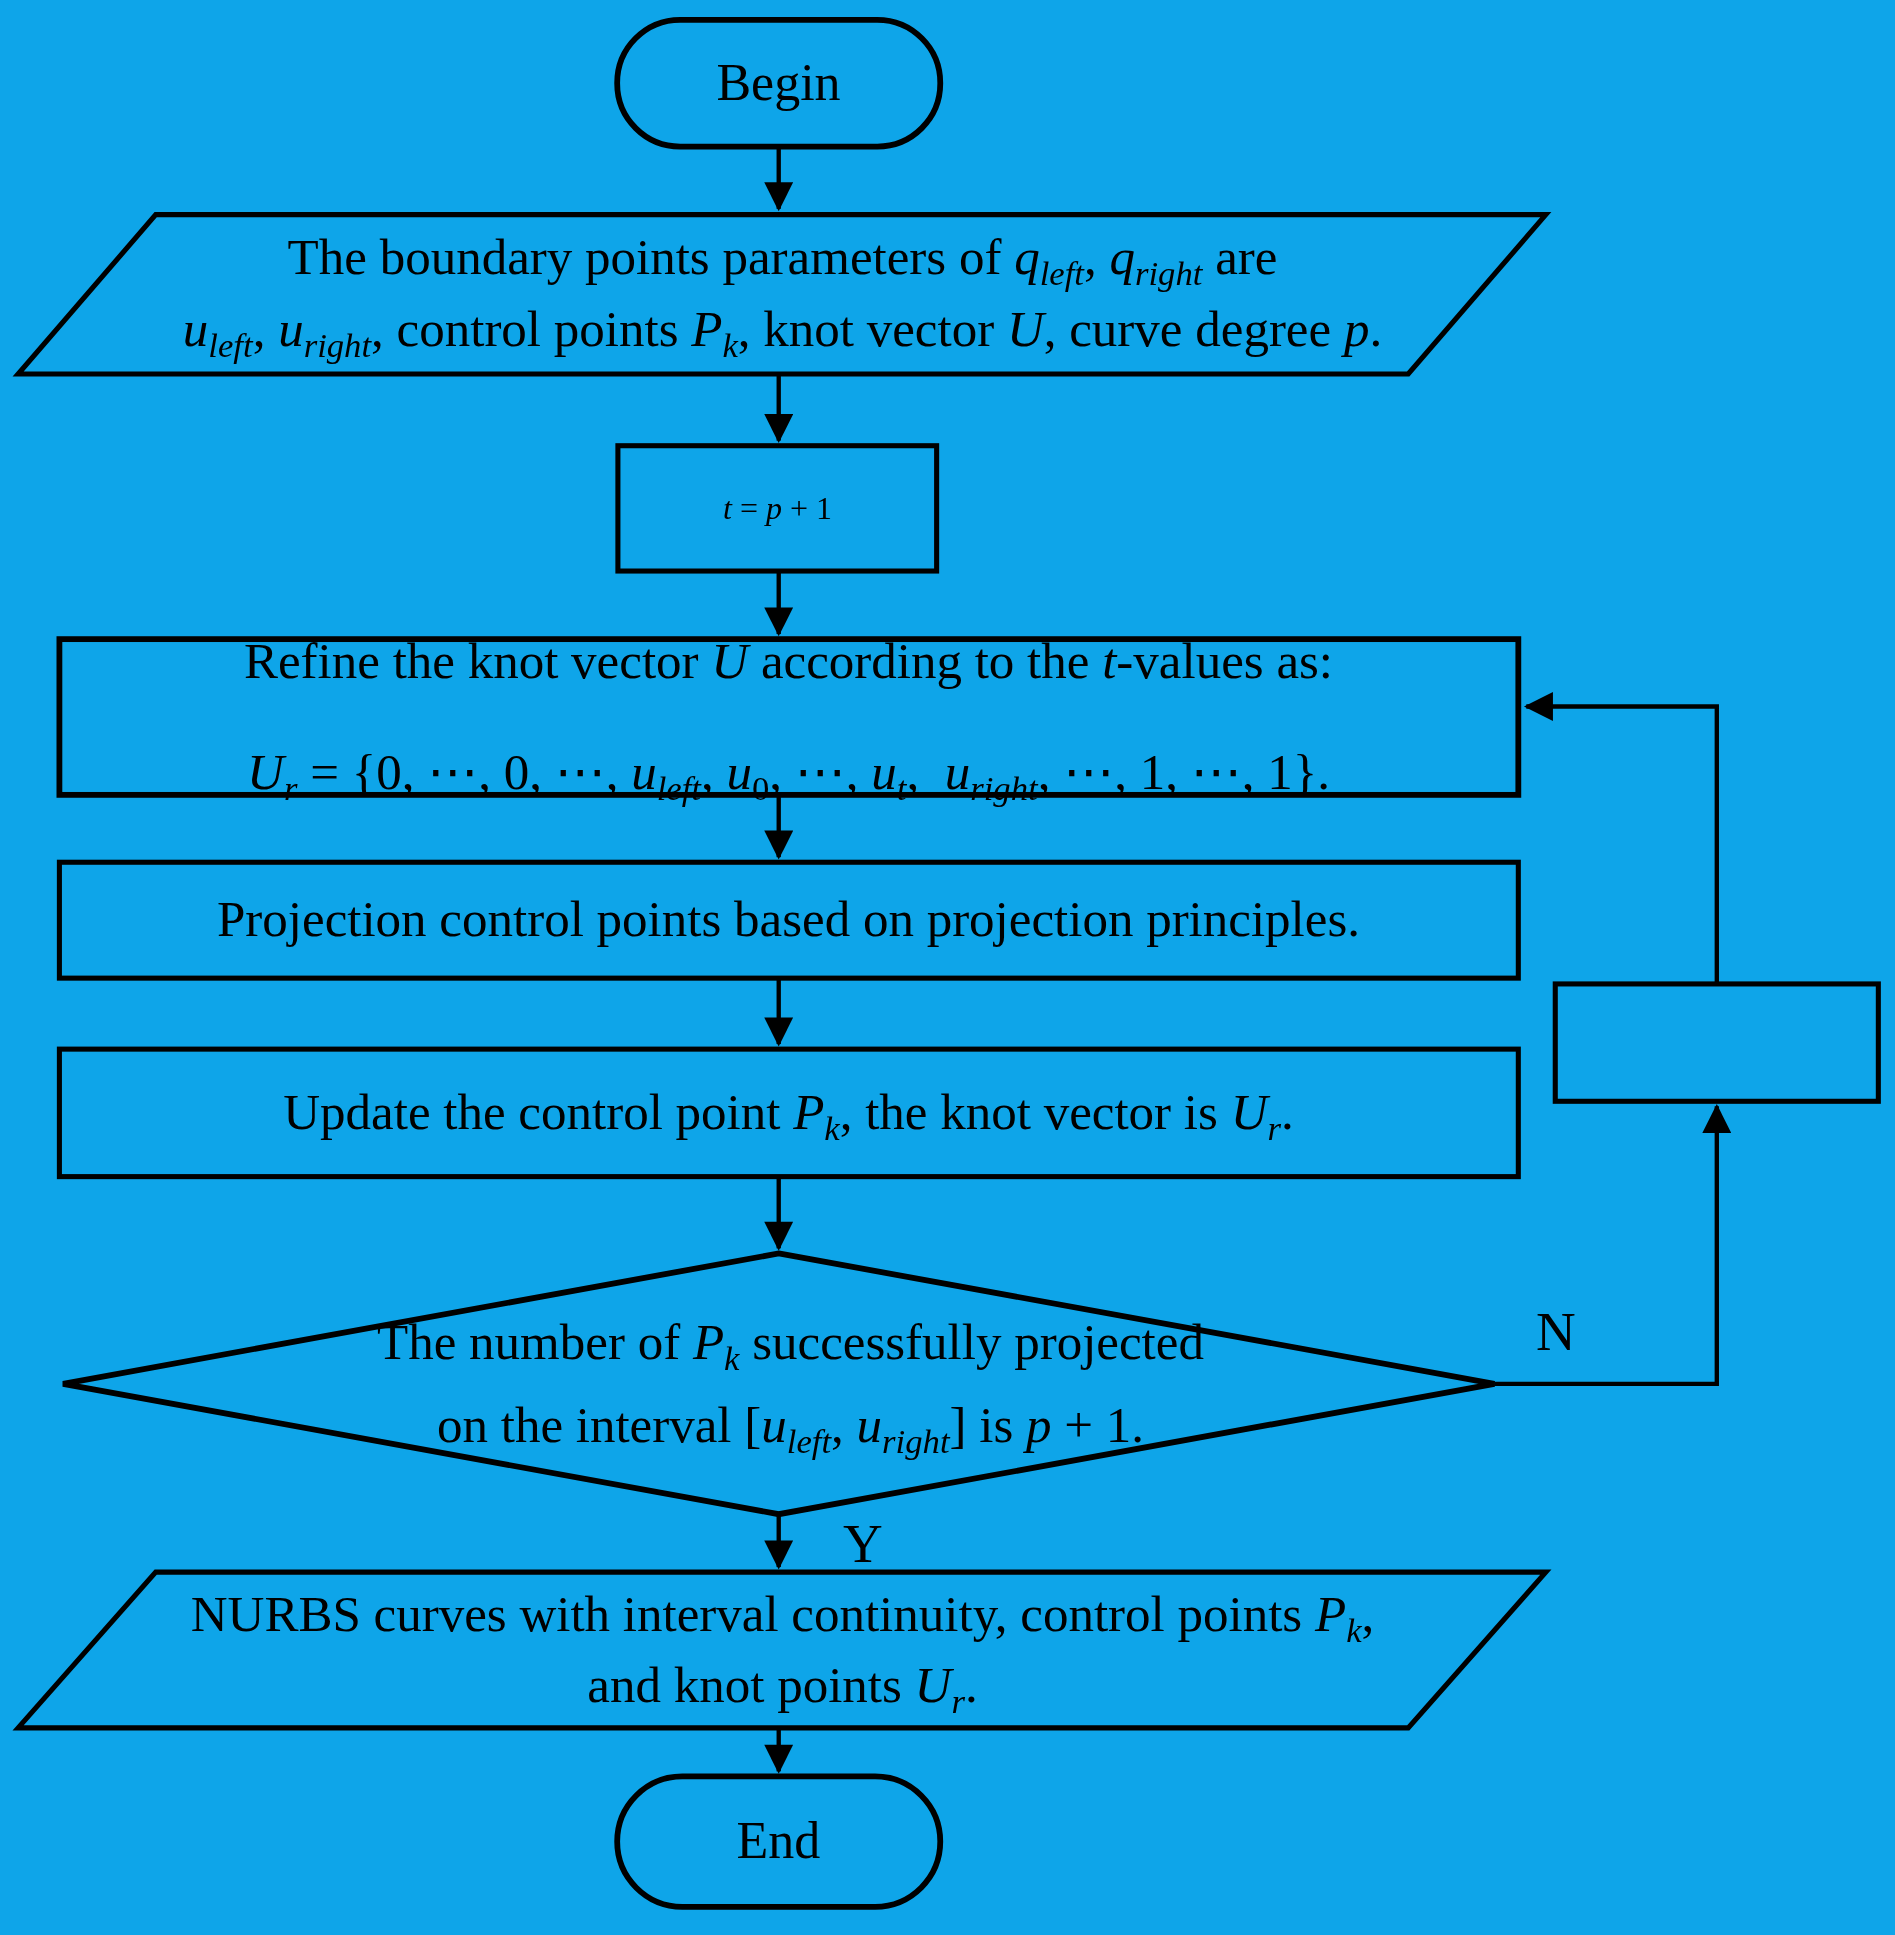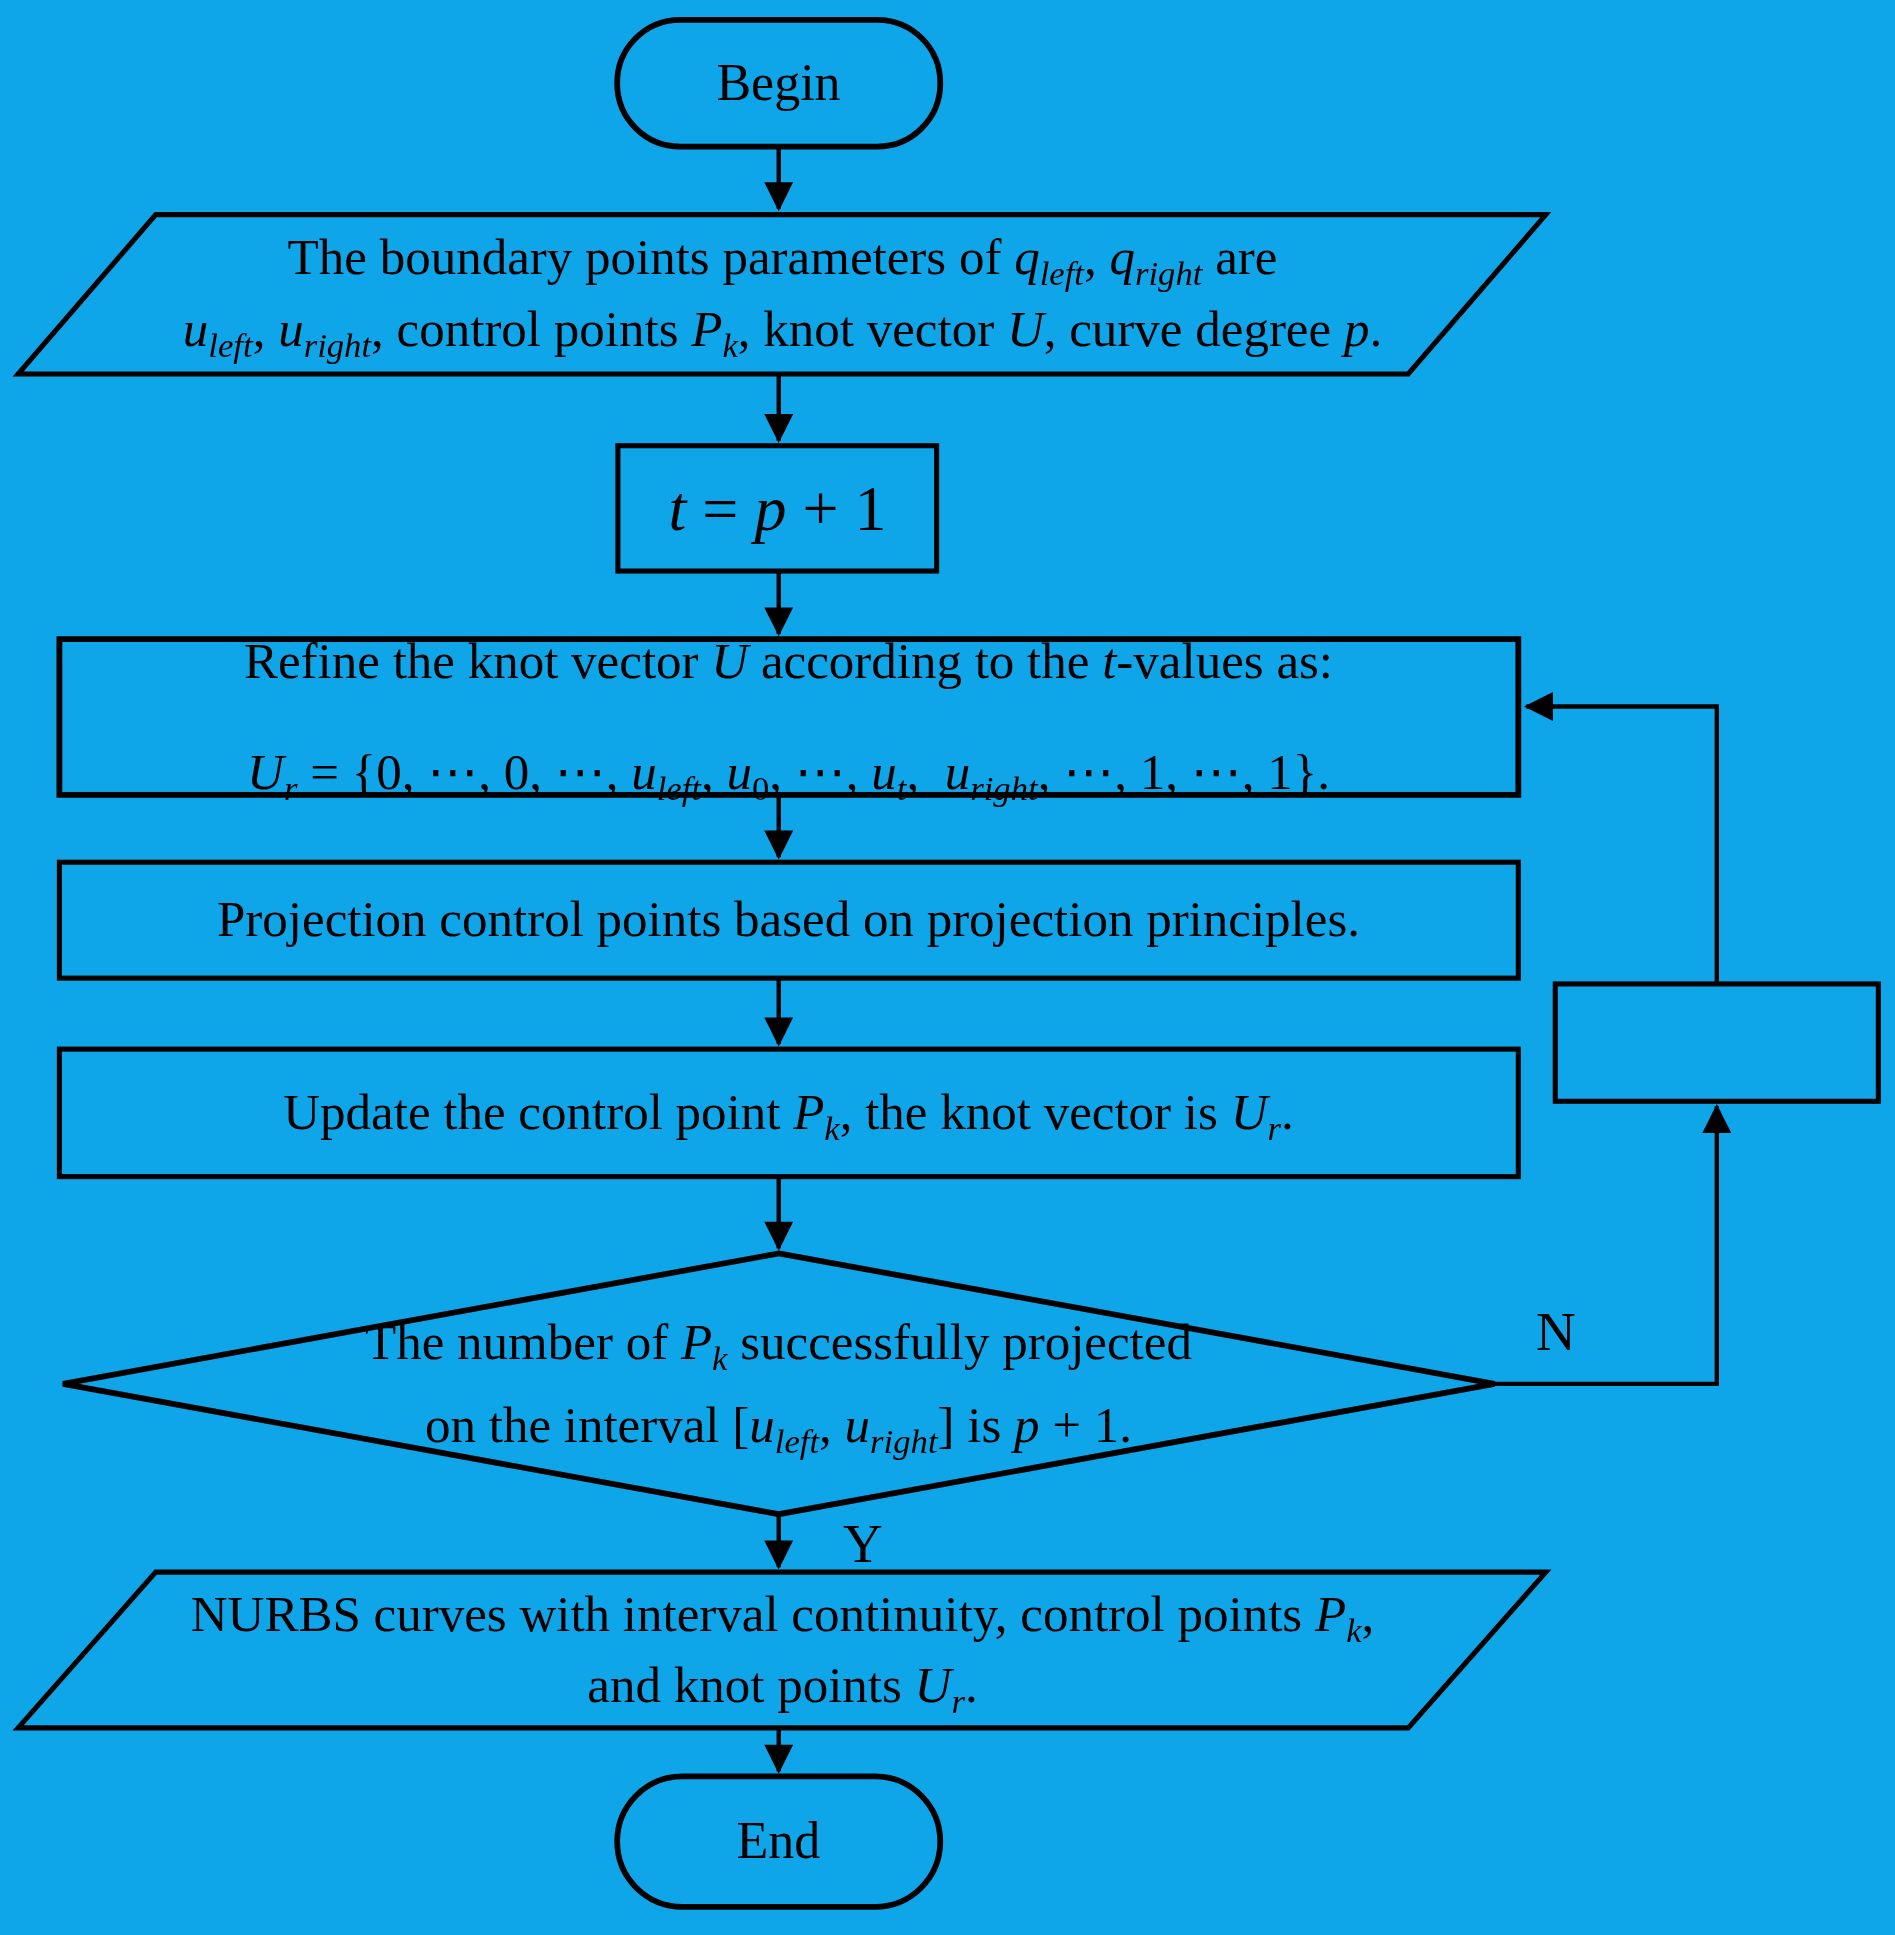--- a/index.html
+++ b/index.html
@@ -71,38 +71,38 @@
 
   <div class="node-text" style="left:617px;top:19.6px;width:323px;height:127px;font-size:52px;">
       <div class="tl"><span>Begin</span></div>
     </div>
 
   <div class="node-text" style="left:87px;top:214px;width:1391px;height:159px;">
       <div class="tl"><span>The boundary points parameters of </span><span style="font-style: italic;">q</span><sub style="font-style: italic;">left</sub><span>, </span><span style="font-style: italic;">q</span><sub style="font-style: italic;">right</sub><span> are</span></div>
       <div class="tl"><span style="font-style: italic;">u</span><sub style="font-style: italic;">left</sub><span>, </span><span style="font-style: italic;">u</span><sub style="font-style: italic;">right</sub><span>, control points </span><span style="font-style: italic;">P</span><sub style="font-style: italic;">k</sub><span>, knot vector </span><span style="font-style: italic;">U</span><span>, curve degree </span><span style="font-style: italic;">p</span><span>.</span></div>
     </div>
 
-  <div class="node-text" style="left:618px;top:446px;width:319px;height:125px;font-size:64px;">
+  <div class="node-text" style="left:618px;top:446px;width:319px;height:125px;font-size:32px;">
       <div class="tl"><span style="font-style: italic;">t</span><span> = </span><span style="font-style: italic;">p</span><span> + 1</span></div>
     </div>
 
   <div class="node-text" style="left:59px;top:639px;width:1459px;height:156px;gap:40px;">
       <div class="tl"><span>Refine the knot vector </span><span style="font-style: italic;">U</span><span> according to the </span><span style="font-style: italic;">t</span><span>-values as:</span></div>
       <div class="tl"><span style="font-style: italic;">U</span><sub style="font-style: italic;">r</sub><span> = {0, ⋯, 0, ⋯, </span><span style="font-style: italic;">u</span><sub style="font-style: italic;">left</sub><span>, </span><span style="font-style: italic;">u</span><sub>0</sub><span>, ⋯, </span><span style="font-style: italic;">u</span><sub style="font-style: italic;">t</sub><span>,  </span><span style="font-style: italic;">u</span><sub style="font-style: italic;">right</sub><span>, ⋯, 1, ⋯, 1}.</span></div>
     </div>
 
   <div class="node-text" style="left:59px;top:862px;width:1459px;height:116px;">
       <div class="tl"><span>Projection control points based on projection principles.</span></div>
     </div>
 
   <div class="node-text" style="left:59px;top:1049px;width:1459px;height:128px;">
       <div class="tl"><span>Update the control point </span><span style="font-style: italic;">P</span><sub style="font-style: italic;">k</sub><span>, the knot vector is </span><span style="font-style: italic;">U</span><sub style="font-style: italic;">r</sub><span>.</span></div>
     </div>
 
-  <div class="node-text diamond-text" style="left:235px;top:1282px;width:1087px;height:203px;">
+  <div class="node-text diamond-text" style="left:247px;top:1282px;width:1087px;height:203px;">
       <div class="tl"><span>The number of </span><span style="font-style: italic;">P</span><sub style="font-style: italic;">k</sub><span> successfully projected</span></div>
       <div class="tl"><span>on the interval [</span><span style="font-style: italic;">u</span><sub style="font-style: italic;">left</sub><span>, </span><span style="font-style: italic;">u</span><sub style="font-style: italic;">right</sub><span>] is </span><span style="font-style: italic;">p</span><span> + 1.</span></div>
     </div>
 
 
   <div class="node-text" style="left:87px;top:1572px;width:1391px;height:156px;">
       <div class="tl"><span>NURBS curves with interval continuity, control points </span><span style="font-style: italic;">P</span><sub style="font-style: italic;">k</sub><span>,</span></div>
       <div class="tl"><span>and knot points </span><span style="font-style: italic;">U</span><sub style="font-style: italic;">r</sub><span>.</span></div>
     </div>
 

